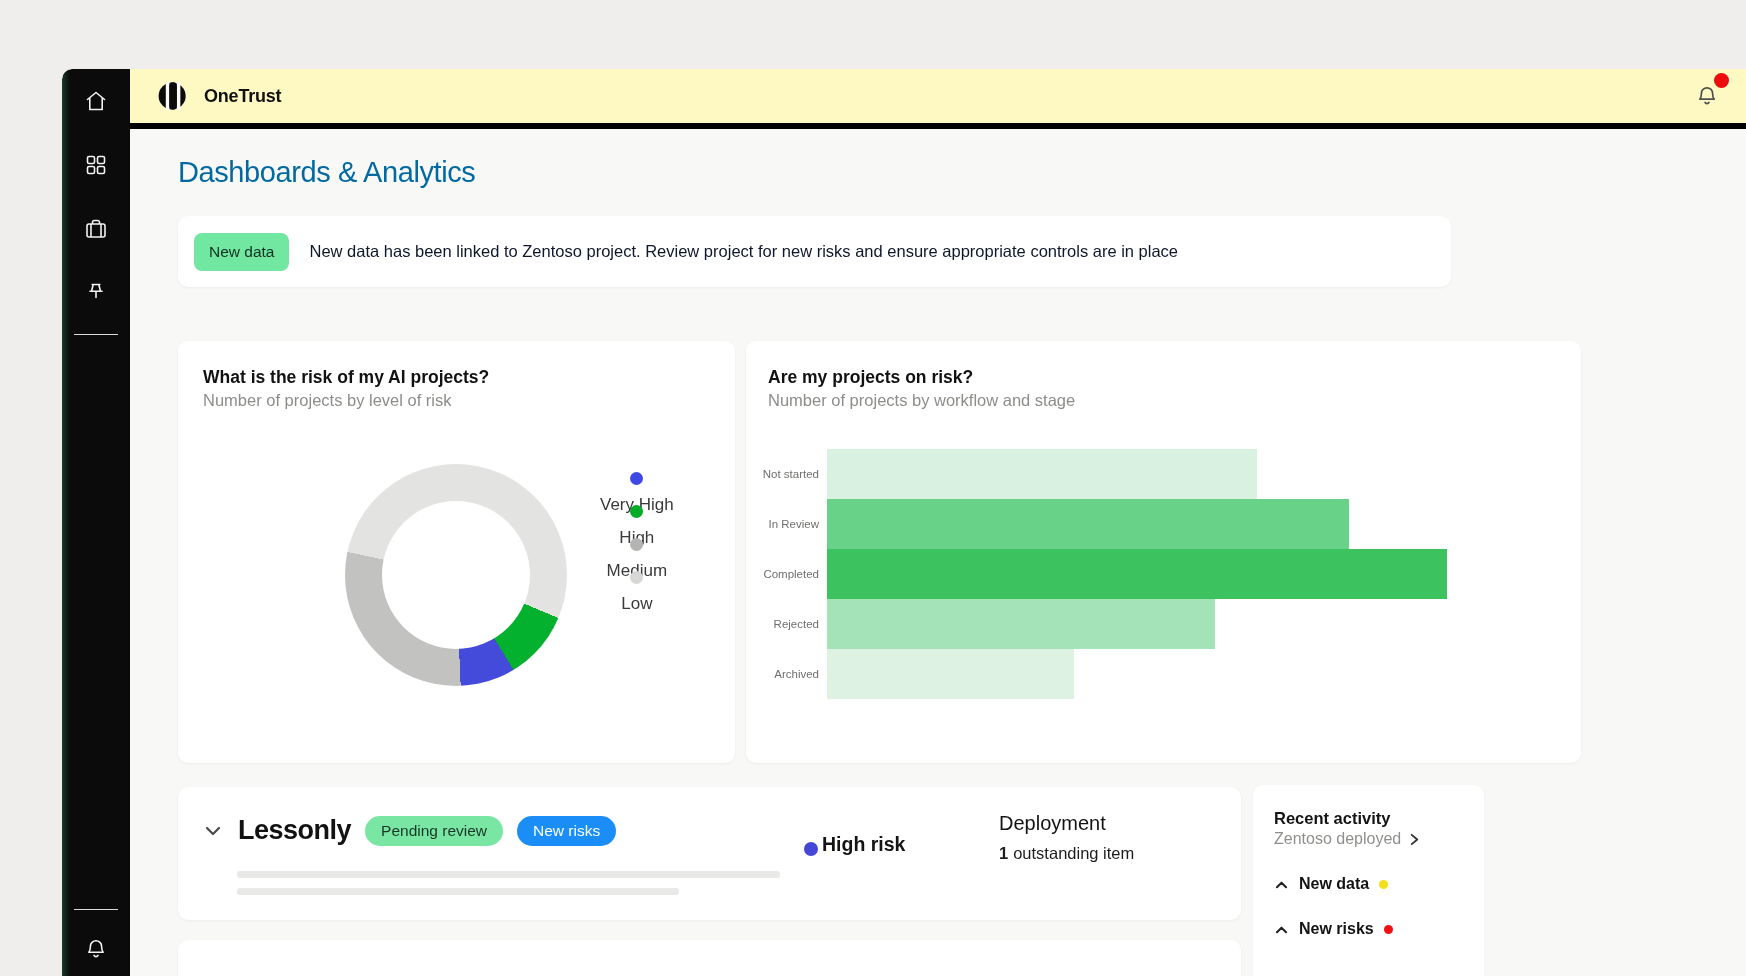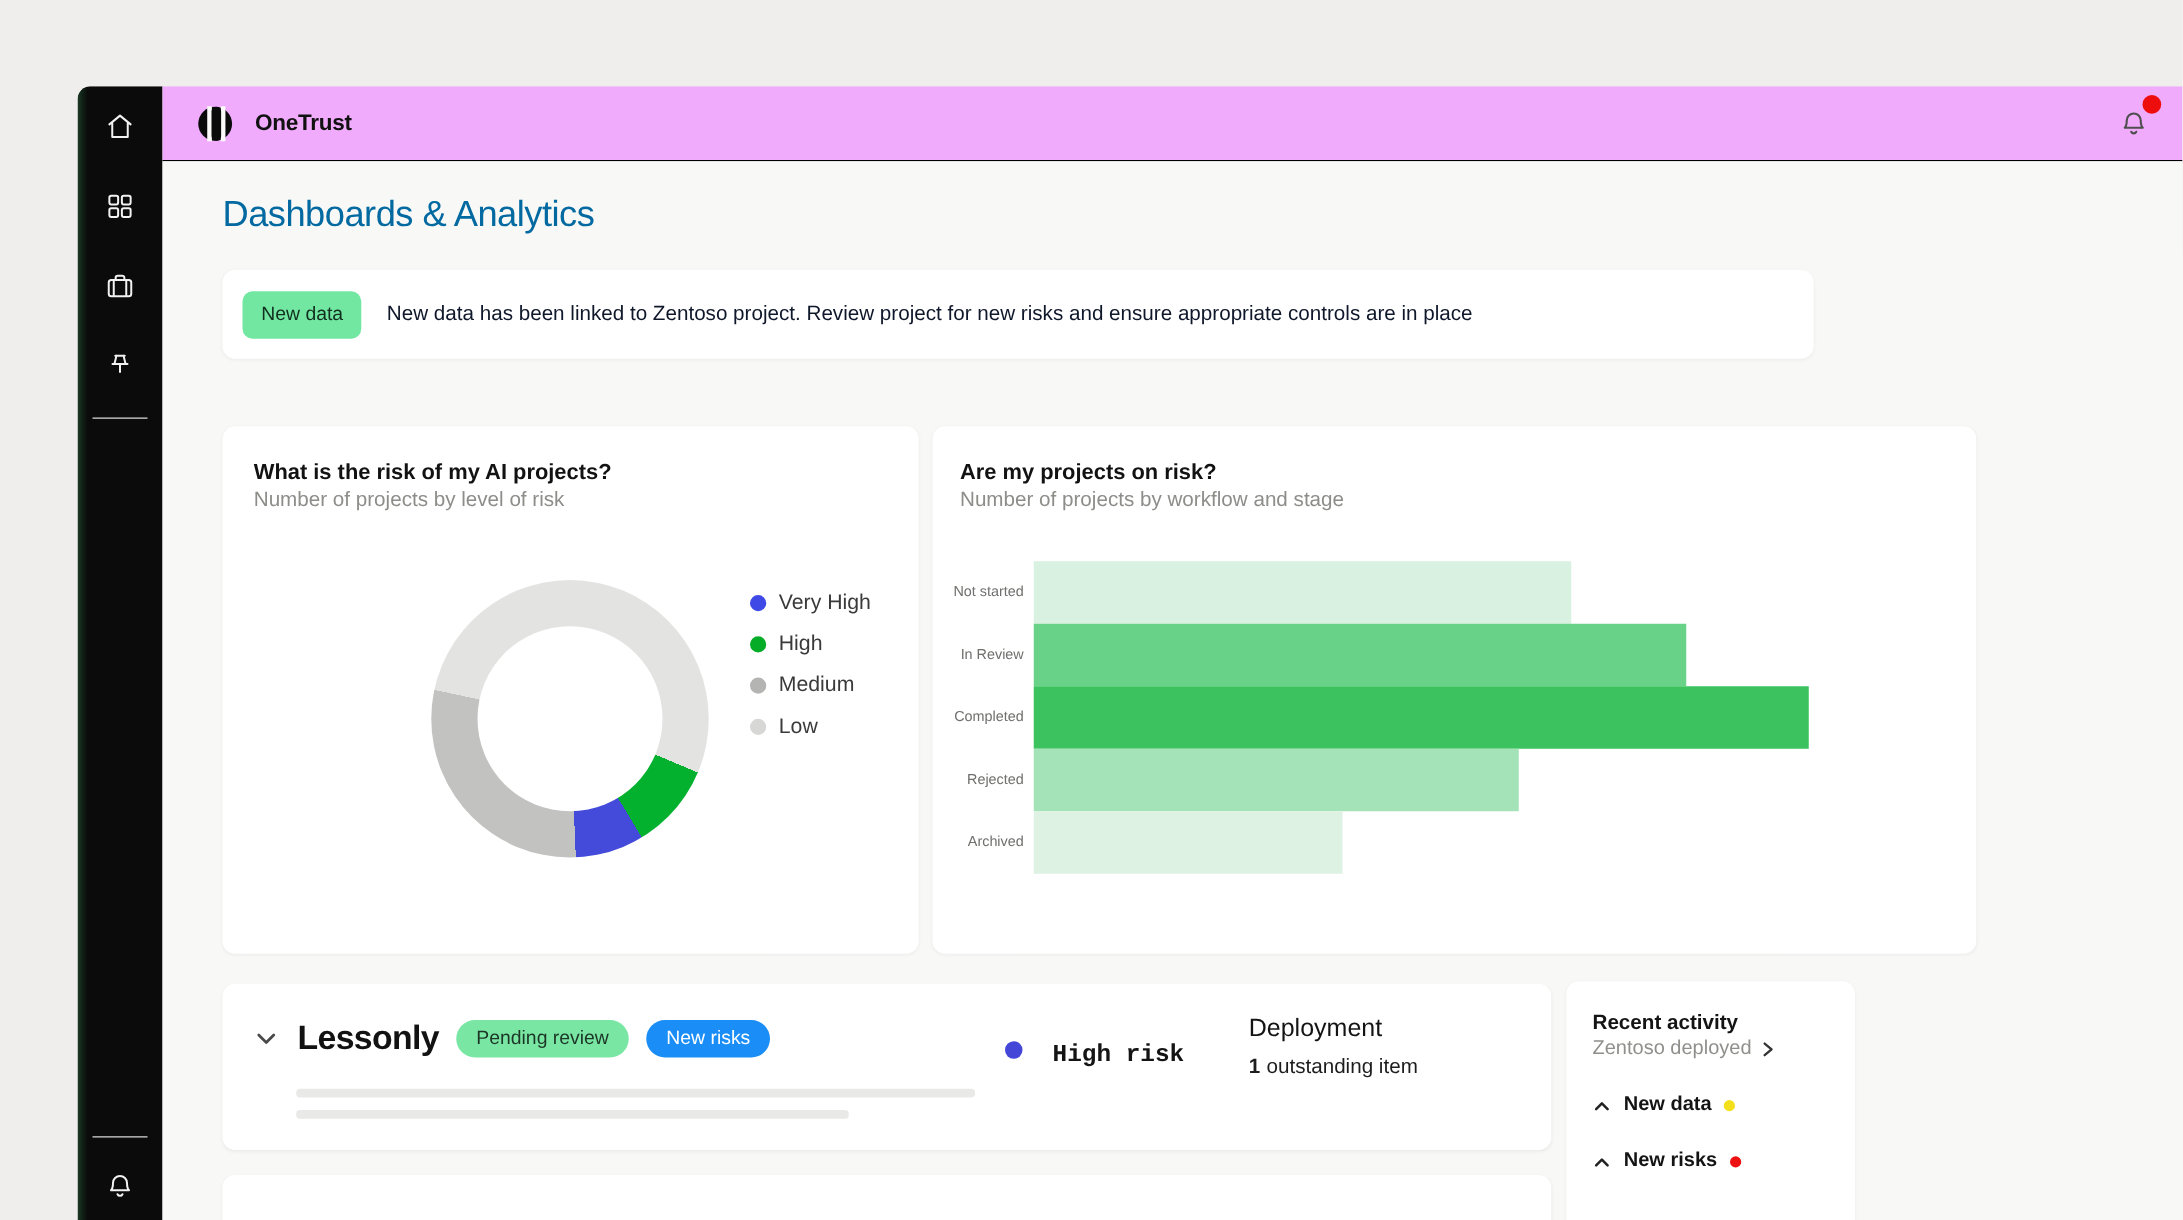--- a/index.html
+++ b/index.html
@@ -15,21 +15,21 @@
     display:flex; flex-direction:column; align-items:center; padding-top:19px; }
   .side-icon { width:26px; height:26px; display:block; cursor:pointer; }
   .side-icon + .side-icon { margin-top:38px; }
   .side-divider { width:44px; height:1px; background:rgba(255,255,255,.85); margin-top:28px; }
   .side-bottom { margin-top:auto; display:flex; flex-direction:column; align-items:center; width:100%; }
   .side-bottom .side-divider { margin:0 0 26px 0; }
   .side-bottom .side-icon { margin:0 0 14px 0; }
 
   
   .main { flex:1; display:flex; flex-direction:column; min-width:0; }
-  .header { height:60px; flex:0 0 60px; background:#f0abfc; border-bottom:1px solid #000000;
+  .header { height:60px; flex:0 0 60px; background:#fef9c3; border-bottom:6px solid #000000;
     display:flex; align-items:center; padding:0 26px 0 27px;justify-content:space-between; }
   .brand { display:flex; align-items:center; gap:13px; }
   .brand-name { font-size:18px; font-weight:bold; letter-spacing:-.2px; color:#111; }
   .bell-wrap { margin-left:auto; position:relative; width:26px; height:26px; cursor:pointer; }
   .notif-dot { position:absolute; top:-10px; right:-9px; width:15px; height:15px;
     border-radius:50%; background:#ed0d0d; }
 
   .content { flex:1; background:#f8f8f6; position:relative; overflow:hidden; }
 
   .page-title { position:absolute; left:48px; top:27px; font-size:29px; font-weight:normal;
@@ -46,21 +46,21 @@
   .banner-msg { margin-left:20px; font-size:16.5px; color:#0f172a; }
 
   
   .chart-title { position:absolute; left:25px; top:26px; font-size:17.5px; font-weight:bold; color:#121212; }
   .chart-sub   { position:absolute; left:25px; top:50px; font-size:16.5px; color:#8d8d8a; }
 
   .donut-card { left:48px; top:212px; width:557px; height:422px; }
   .donut { position:absolute; left:167px; top:123px; width:222px; height:222px; border-radius:50%; }
   .donut::after { content:""; position:absolute; inset:37px; border-radius:50%; background:#fff; }
   .legend { position:absolute; left:422px; top:131px; display:flex; flex-direction:column; gap:13px; }
-  .legend-item { display:flex; align-items:center; gap:10px; height:20px; }
+  .legend-item { display:flex; align-items:center; gap:10px; height:20px;flex-direction:column; }
   .legend-dot { width:13px; height:13px; border-radius:50%; flex:0 0 13px; }
   .legend-label { font-size:17px; color:#3a3a3a; }
 
   .bar-card { left:616px; top:212px; width:835px; height:422px; }
   .bar-rows { position:absolute; left:0; top:108px; width:100%; }
   .bar-row { display:flex; align-items:stretch; height:50px; }
   .bar-label { width:81px; flex:0 0 81px; display:flex; align-items:center; justify-content:flex-end;
     padding-right:8px; font-size:11.5px; color:#6f6f6d; }
   .bar-track { width:705px; flex:0 0 705px; }
   .bar-fill { height:100%; }
@@ -68,21 +68,21 @@
   
   .project-card { left:48px; top:658px; width:1063px; height:133px; }
   .project-head { position:absolute; left:24px; top:28px; display:flex; align-items:center; gap:14px; }
   .project-name { font-size:27px; font-weight:bold; letter-spacing:-.5px; color:#121212; }
   .pill { border-radius:999px; padding:6px 16px; font-size:15.5px; white-space:nowrap; }
   .pill-green { background:#79e7a3; color:#1c3526; }
   .pill-blue { background:#1a8ef6; color:#fff; }
   .skeleton { position:absolute; left:59px; height:7px; border-radius:3px; background:#e9e9e7; }
   .skel-1 { top:84px; width:543px; }
   .skel-2 { top:101px; width:442px; }
-  .risk-flag { position:absolute; left:626px; top:46px; display:flex; align-items:flex-start; gap:24px;font-family:Liberation Mono, monospace; }
+  .risk-flag { position:absolute; left:626px; top:46px; display:flex; align-items:flex-end; gap:4px; }
   .risk-dot { width:14px; height:14px; border-radius:50%; background:#4446d8; }
   .risk-label { font-size:19.5px; font-weight:bold; color:#141414; }
   .stage-block { position:absolute; left:821px; top:25px; }
   .stage-name { font-size:20px; color:#141414; }
   .stage-sub { margin-top:9px; font-size:16.5px; color:#1d1d1d; display:flex; gap:5px; align-items:baseline; }
   .stage-count { font-weight:bold; }
 
   
   .activity-card { left:1123px; top:656px; width:231px; height:330px; padding:24px 20px 0 21px; }
   .activity-title { font-size:16.5px; font-weight:bold; color:#141414; }

